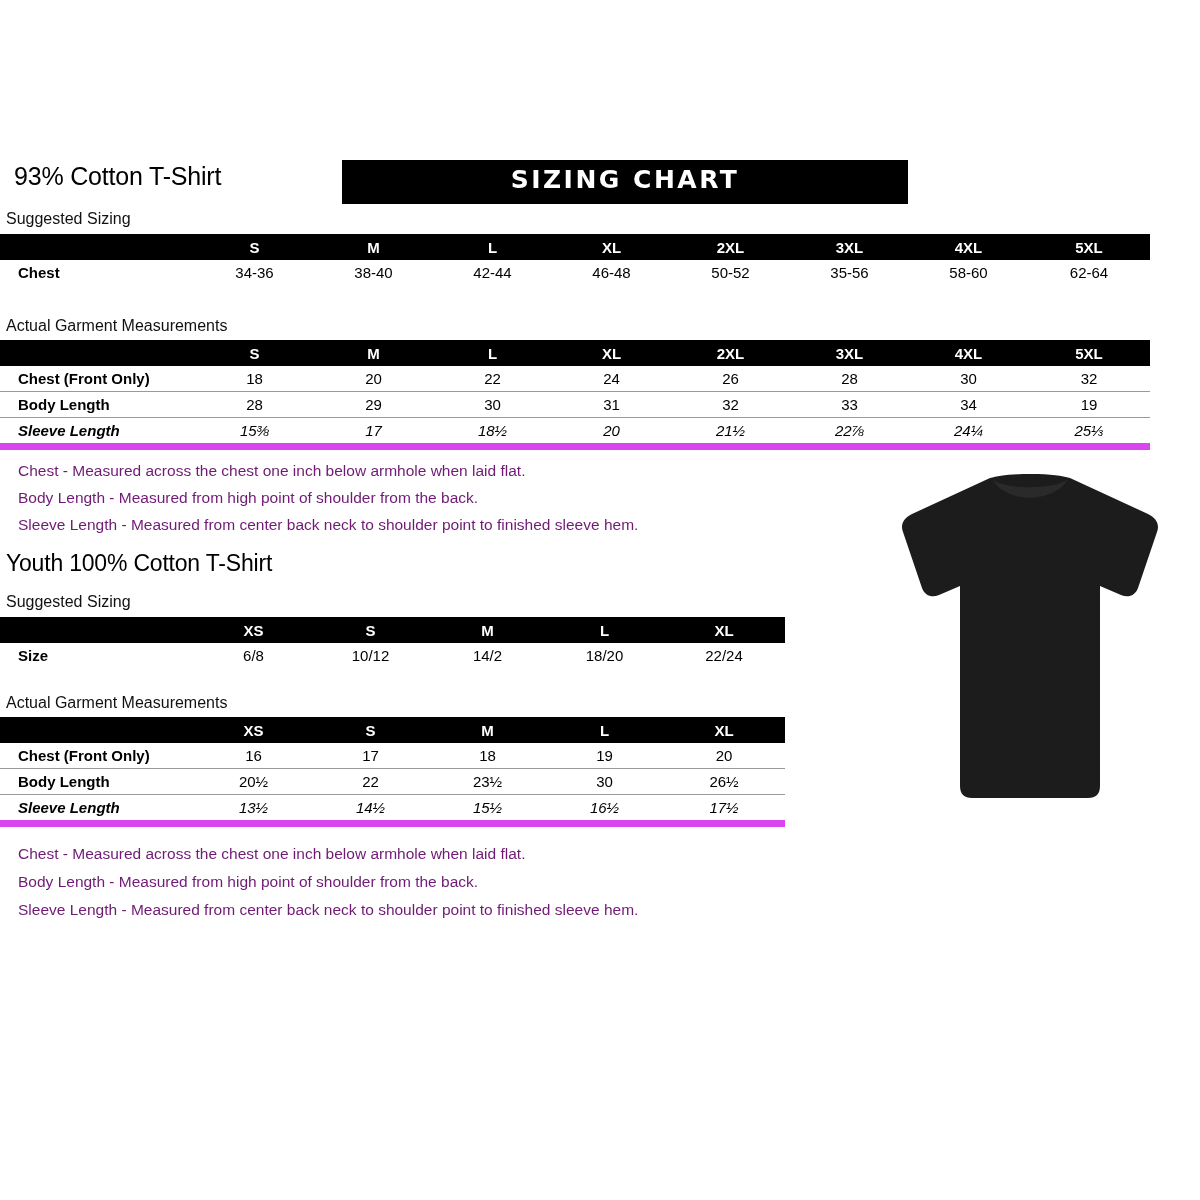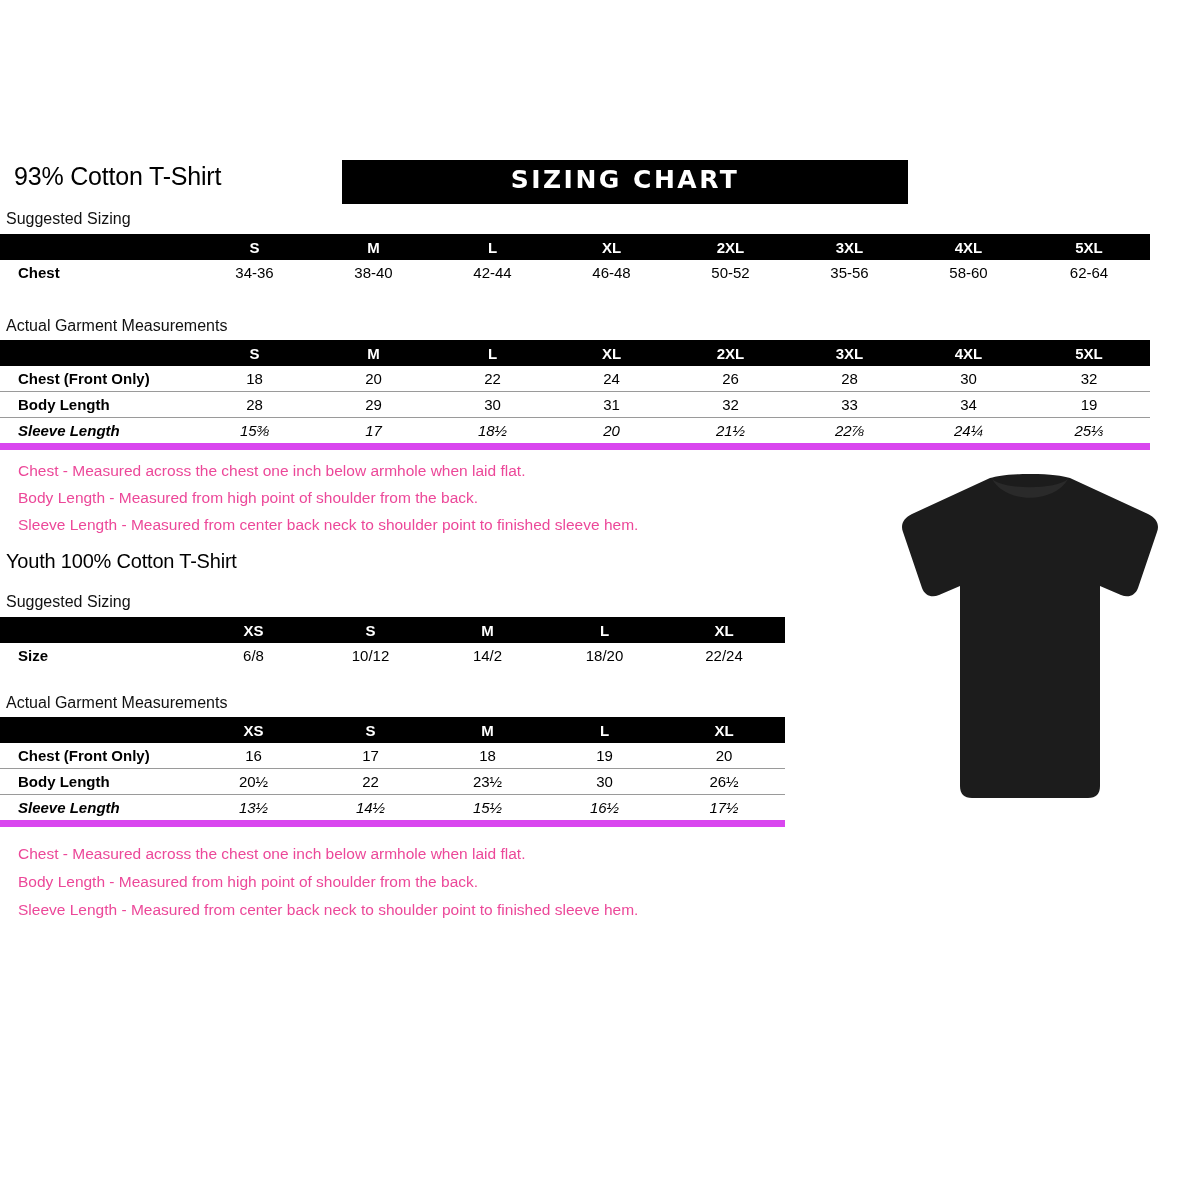--- a/index.html
+++ b/index.html
@@ -109,30 +109,30 @@
   }
   table.size-table.ruled tbody tr:last-child {
     border-bottom: 7px solid #d946ef;
     font-style: italic;
   }
 
   
   .note {
     position: absolute;
     font-size: 15.5px;
-    color: #ec4899;
+    color: #701a75;
     white-space: nowrap;
   }
 
   
   .youth-title {
     position: absolute;
     left: 6px;
     top: 550px;
-    font-size: 20px;
+    font-size: 23px;
     font-weight: 400;
     letter-spacing: -0.2px;
     white-space: nowrap;
   }
 
   
   .tshirt-wrap {
     position: absolute;
     left: 880px;
     top: 470px;

